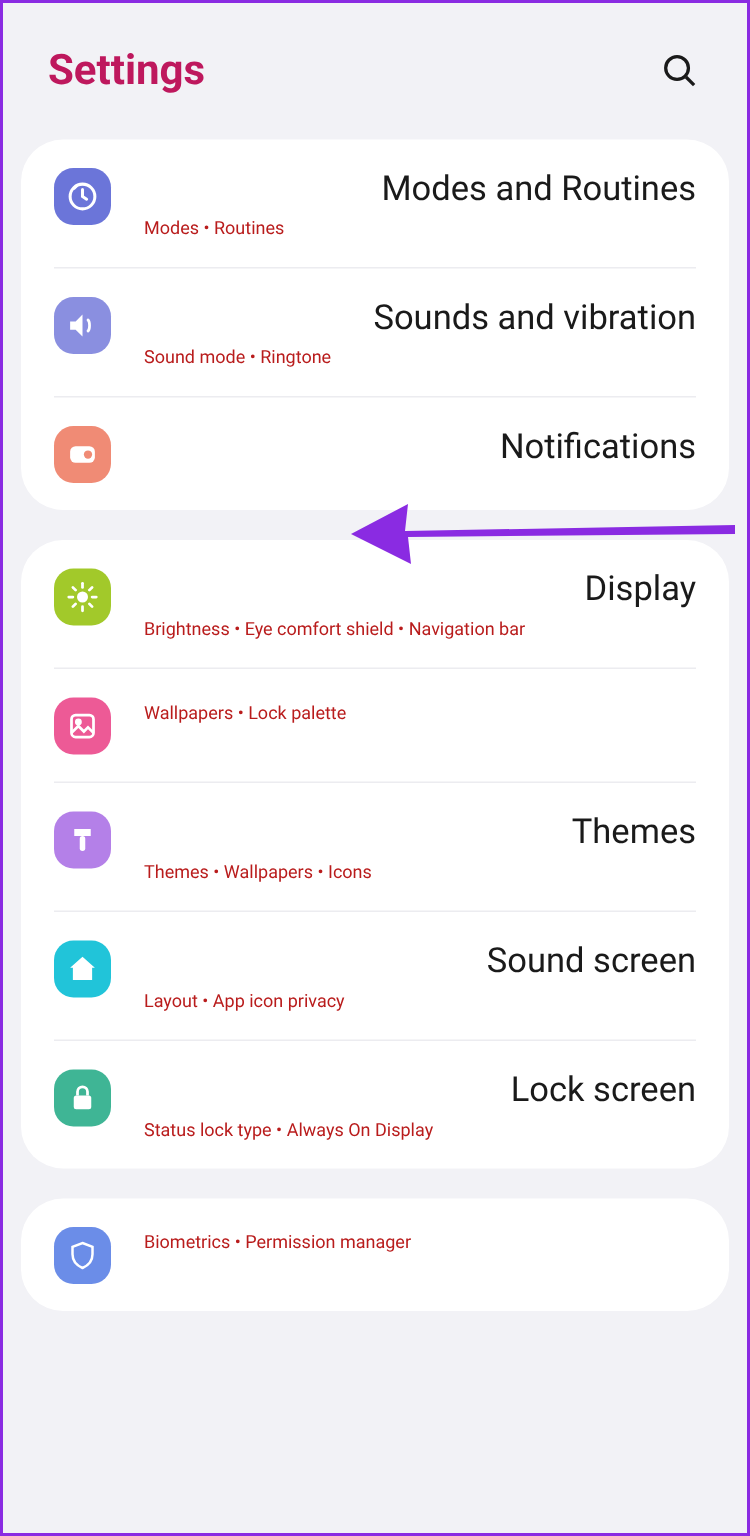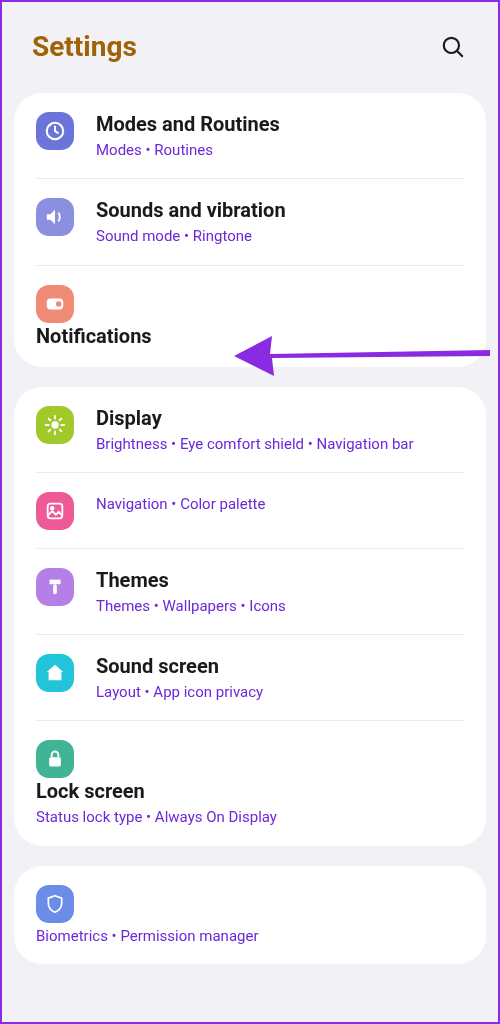--- a/index.html
+++ b/index.html
@@ -14,21 +14,21 @@
     }
     .header {
       display: flex;
       justify-content: space-between;
       align-items: center;
       padding: 28px 30px 30px 30px;
     }
     .header-title {
       font-size: 28px;
       font-weight: 700;
-      color: #a16207;
+      color: #be185d;
     }
     .search-btn {
       width: 30px;
       height: 30px;
       display: flex;
       align-items: center;
       justify-content: center;
     }
     .card {
       background: #fff;
@@ -36,42 +36,43 @@
       margin: 0 12px 20px 12px;
       padding: 0 22px;
     }
     .row {
       display: flex;
       align-items: flex-start;
       padding: 18px 0;
       border-bottom: 1px solid #ececf0;
       position: relative;
     }
-    .row:last-child { border-bottom: none; flex-direction: column; }
+    .row:last-child { border-bottom: none; }
     .icon-wrap {
       width: 38px;
       height: 38px;
       border-radius: 13px;
       display: flex;
       align-items: center;
       justify-content: center;
       flex-shrink: 0;
       margin-right: 22px;
       margin-top: 1px;
     }
     .row-text { flex: 1; min-width: 0; }
     .row-title {
-      font-size: 20px;
-      font-weight: 700;
+      font-size: 23px;
+      font-weight: 400;
       color: #1a1a1a;
       line-height: 1.3;
+      text-align: right;
     }
     .row-sub {
-      font-size: 15px;
-      color: #6d28d9;
+      font-size: 12px;
+      color: #b91c1c;
       margin-top: 3px;
       line-height: 1.35;
     }
     .arrow-annotation {
       position: absolute;
       left: 230px;
       top: 328px;
       width: 260px;
       height: 50px;
       pointer-events: none;
@@ -153,21 +154,21 @@
   </div>
   <div class="row">
     <div class="icon-wrap" style="background:#ed5a96">
       <svg width="22" height="22" viewBox="0 0 24 24" fill="none" stroke="#fff" stroke-width="2">
           <rect x="4" y="4" width="16" height="16" rx="3"></rect>
           <circle cx="9" cy="9" r="1.5" fill="#fff"></circle>
           <path d="M4 17l5-5 4 4 3-3 4 4" fill="none"></path>
         </svg>
     </div>
     <div class="row-text">
-      <div class="row-sub">Navigation  •  Color palette</div>
+      <div class="row-sub">Wallpapers  •  Lock palette</div>
     </div>
   </div>
   <div class="row">
     <div class="icon-wrap" style="background:#b480e8">
       <svg width="22" height="22" viewBox="0 0 24 24" fill="#fff">
           <path d="M6 4h12v5H6z"></path>
           <rect x="10" y="9" width="4" height="11" rx="2"></rect>
         </svg>
     </div>
     <div class="row-text">

